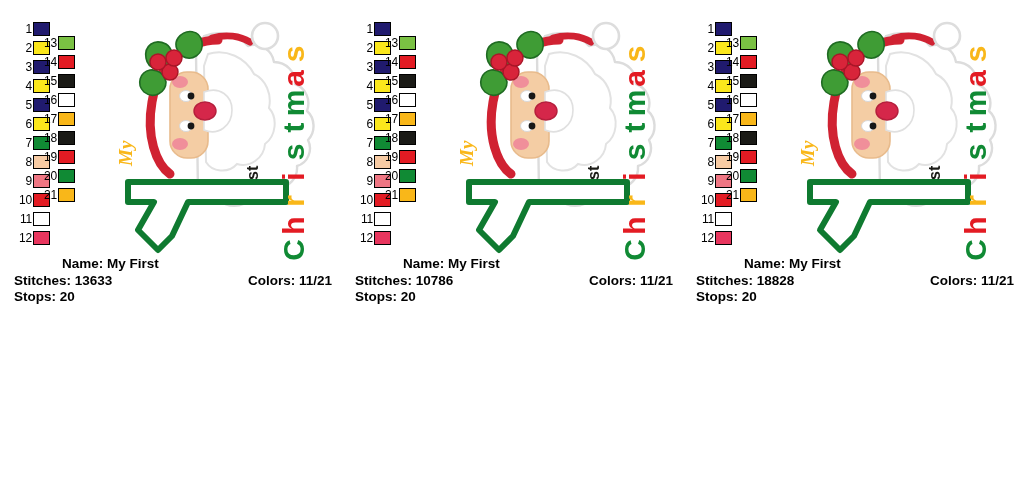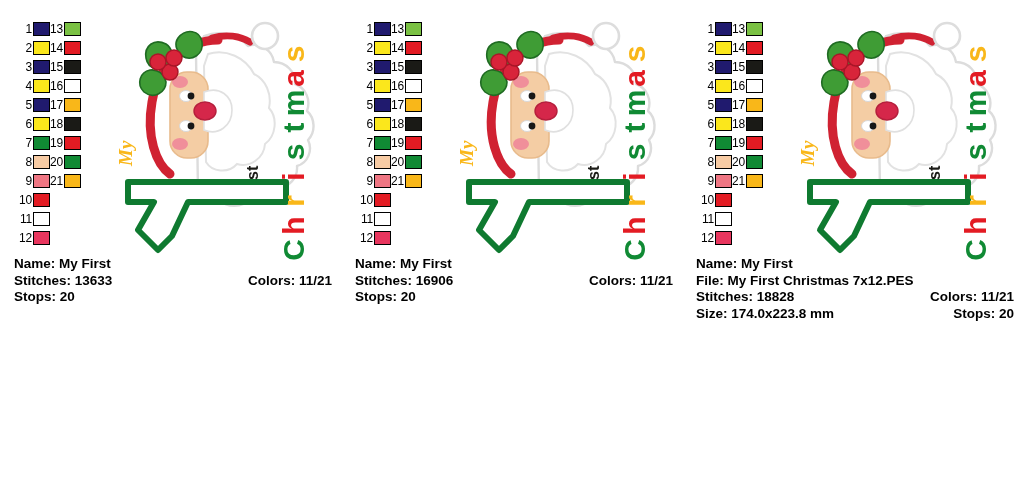--- a/index.html
+++ b/index.html
@@ -33,21 +33,21 @@
     width: 84px;
   }
   .legend-cols {
     position: relative;
   }
   .legend-col {
     position: absolute;
     top: 0;
   }
   .legend-col.col1 { left: 0; }
-  .legend-col.col2 { left: 31px; }
+  .legend-col.col2 { left: 25px; margin-top: 14px; }
   .legend-row {
     height: 19px;
     display: flex;
     align-items: center;
     justify-content: flex-end;
   }
   .legend-num {
     font-size: 12px;
     line-height: 12px;
     color: #000000;
@@ -83,20 +83,21 @@
     width: 318px;
     font-size: 13.5px;
     font-weight: bold;
     color: #000000;
     line-height: 16.5px;
     font-family: "Liberation Sans", sans-serif;
     white-space: nowrap;
   }
   .info-line {
     display: block;
+    margin-left: 48px;
   }
   .info-split {
     display: flex;
     justify-content: space-between;
     align-items: flex-end;
   }
   .info-split .left { flex: 0 0 auto; }
   .info-split .right { flex: 0 0 auto; }
 </style>
 </head>
@@ -397,21 +398,21 @@
       </div>
 
     <div class="info">
       <div class="info-line">
         <span class="lbl-name">Name:</span>
         <span class="val-name">My First</span>
       </div>
       <div class="info-split">
         <span class="left">
           <span class="lbl-stitches">Stitches:</span>
-          <span class="val-stitches">16906</span>
+          <span class="val-stitches">10786</span>
         </span>
         <span class="right">
           <span class="lbl-colors">Colors:</span>
           <span class="val-colors">11/21</span>
         </span>
       </div>
       <div class="info-split">
         <span class="right">
           <span class="lbl-stops">Stops:</span>
           <span class="val-stops">20</span>
@@ -553,39 +554,31 @@
             <text x="196" y="40" fill="#f9b719" font-family="&quot;Liberation Sans&quot;, sans-serif" font-size="30" font-weight="bold" text-anchor="middle" transform="rotate(-90 196 40)">s</text>
           </g>
         </svg>
       </div>
 
     <div class="info">
       <div class="info-line">
         <span class="lbl-name">Name:</span>
         <span class="val-name">My First</span>
       </div>
-      <div class="info-line">
-        <span class="lbl-file">File:</span>
-        <span class="val-file">My First Christmas 7x12.PES</span>
-      </div>
       <div class="info-split">
         <span class="left">
           <span class="lbl-stitches">Stitches:</span>
           <span class="val-stitches">18828</span>
         </span>
         <span class="right">
           <span class="lbl-colors">Colors:</span>
           <span class="val-colors">11/21</span>
         </span>
       </div>
       <div class="info-split">
-        <span class="left">
-          <span class="lbl-size">Size:</span>
-          <span class="val-size">174.0x223.8 mm</span>
-        </span>
         <span class="right">
           <span class="lbl-stops">Stops:</span>
           <span class="val-stops">20</span>
         </span>
       </div>
     </div>
 
   </div>
 </div>
 

